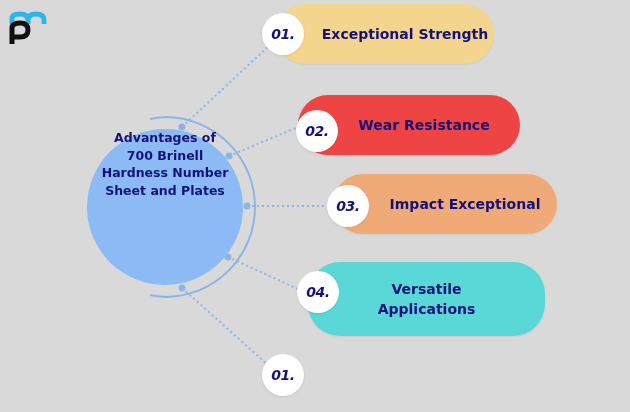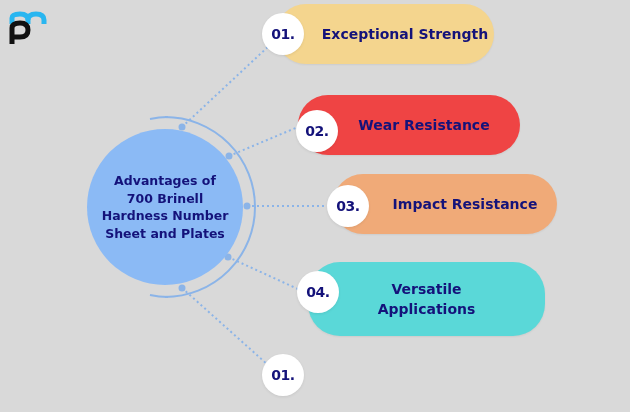--- a/index.html
+++ b/index.html
@@ -7,39 +7,40 @@
       width: 630px; height: 412px; overflow: hidden;
       background: #d9d9d9;
       font-family: "DejaVu Sans", sans-serif;
       position: relative;
     }
     .canvas { position: absolute; left: 0; top: 0; width: 630px; height: 412px; }
     .logo { position: absolute; left: 8px; top: 10px; width: 48px; height: 36px; }
     .hub {
       position: absolute; left: 87px; top: 129px; width: 156px; height: 156px;
       border-radius: 50%; background: #8bbaf5;
-      display: flex; align-items: center; justify-content: center; text-align: center;
+      display: flex; justify-content: center; text-align: center;
     }
     .hub-title {
       color: #14127a; font-weight: bold; font-size: 12.5px; line-height: 17.5px;
       width: 130px; white-space: pre-line;
     }
     .pill {
       position: absolute; border-radius: 32px; height: 60px;
       display: flex; align-items: center; justify-content: center;
       box-shadow: 0 1px 2px rgba(0,0,0,0.06);
     }
     .pill-label {
       color: #14127a; font-weight: bold; font-size: 14px; line-height: 20px;
       text-align: center; white-space: pre-line;
     }
     .badge {
       position: absolute; width: 42px; height: 42px; border-radius: 50%;
       background: #ffffff; display: flex; align-items: center; justify-content: center;
       box-shadow: 0 1px 3px rgba(0,0,0,0.08);
+      font-style: italic;
     }
     .badge-num {
       color: #14127a; font-weight: bold; font-size: 14px; letter-spacing: -0.5px;
     }
   </style>
 </head>
 <body>
 
 <div class="canvas">
 
@@ -83,21 +84,21 @@
   </div>
 
   <div class="pill" style="left:298px;top:95px;width:222px;background:#ef4444;">
     <span class="pill-label" style="margin-left:30px;">Wear Resistance</span>
   </div>
   <div class="badge" style="left:296px;top:110px;">
     <span class="badge-num">02.</span>
   </div>
 
   <div class="pill" style="left:333px;top:174px;width:224px;background:#f0aa78;">
-    <span class="pill-label" style="margin-left:40px;">Impact Resistance</span>
+    <span class="pill-label" style="margin-left:40px;">Impact Exceptional</span>
   </div>
   <div class="badge" style="left:327px;top:185px;justify-content:center;">
     <span class="badge-num">03.</span>
   </div>
 
   <div class="pill" style="left:308px;top:262px;width:237px;height:74px;background:#5ad8d8;">
     <span class="pill-label" style="margin-left:0px;">Versatile
 Applications</span>
   </div>
   <div class="badge" style="left:297px;top:271px;">

